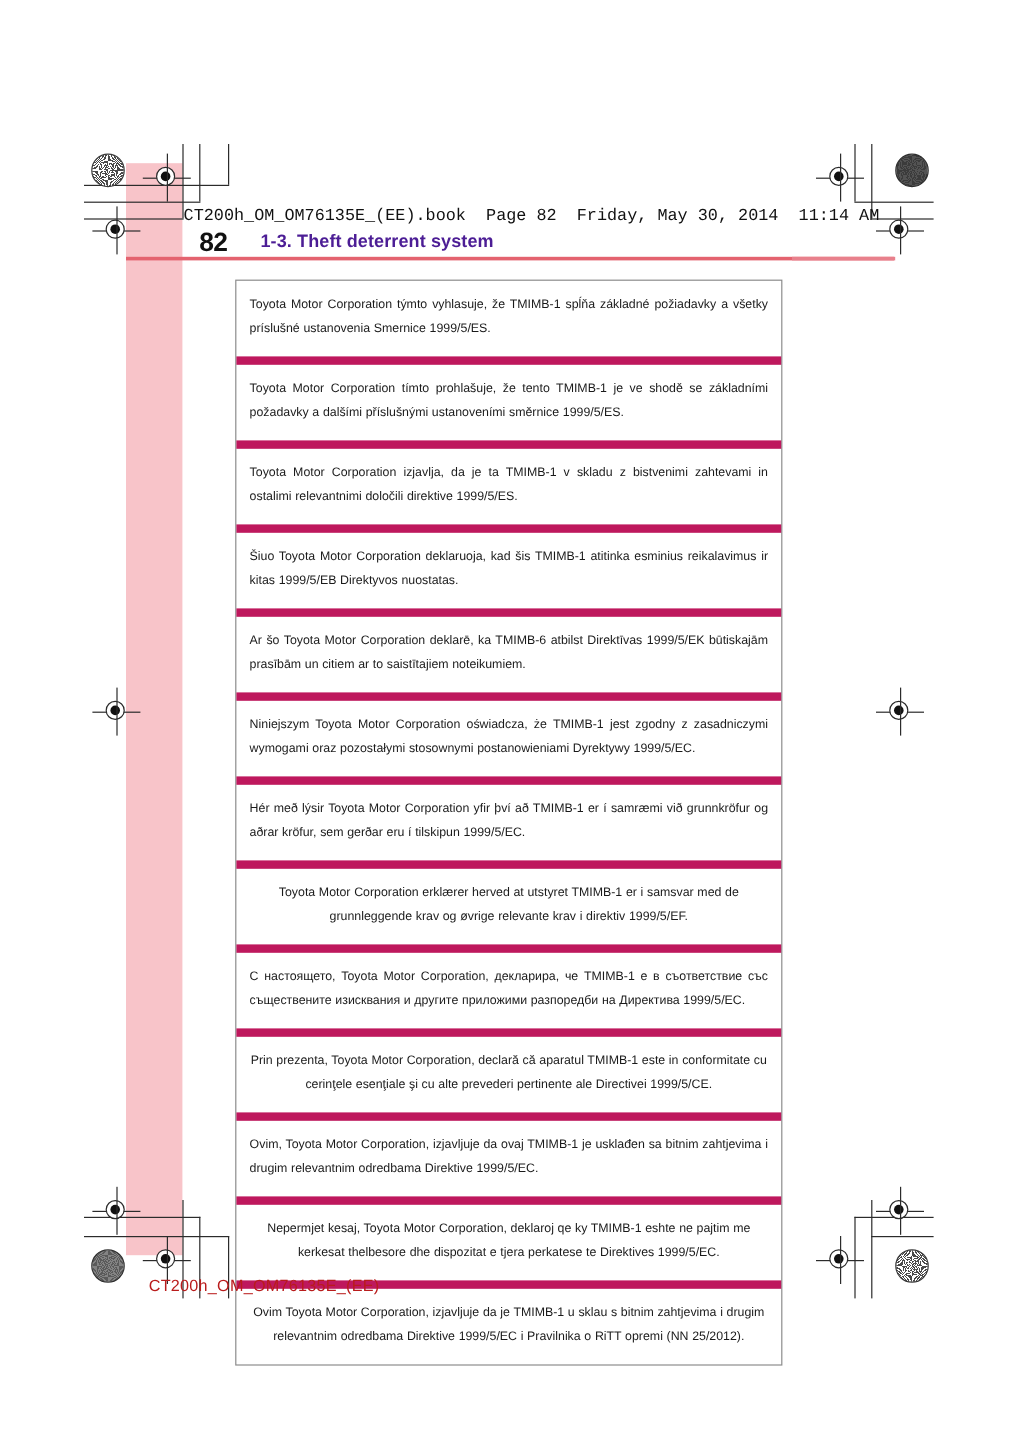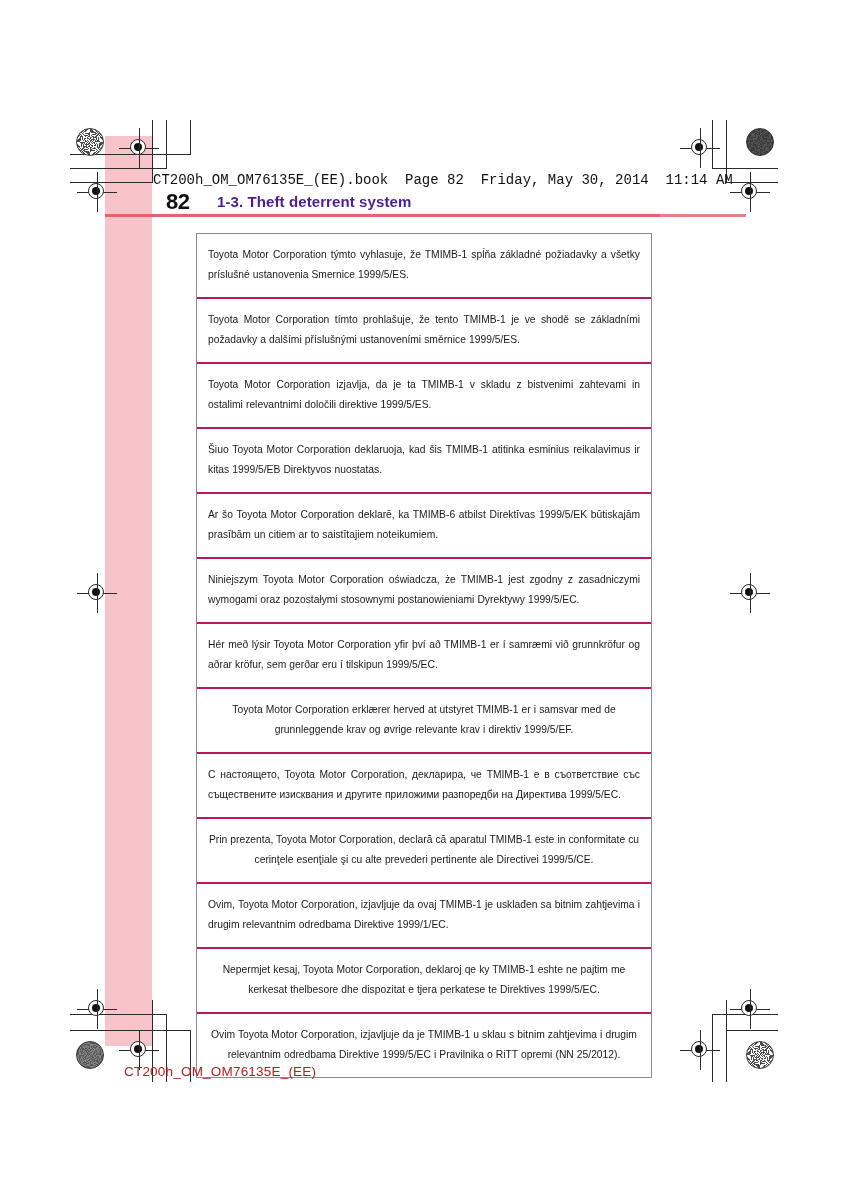--- a/index.html
+++ b/index.html
@@ -135,21 +135,21 @@
   .decl-table {
     position: absolute;
     left: 196px;
     top: 233px;
     width: 456px;
     border: 1px solid #8c8c8c;
     box-sizing: border-box;
     background: #ffffff;
   }
   .decl-row {
-    border-bottom: 2px solid #be185d;
+    border-bottom: 7px solid #be185d;
     padding: 11px 11px 12px 11px;
     box-sizing: border-box;
   }
   .decl-row:last-child { border-bottom: none; }
   .decl-row p {
     margin: 0;
     font-size: 10.3px;
     line-height: 20px;
     text-align: justify;
     text-justify: inter-word;
@@ -269,21 +269,21 @@
     <div class="decl-row nojust">
       <p>Toyota Motor Corporation erklærer herved at utstyret TMIMB-1 er i samsvar med de grunnleggende krav og øvrige relevante krav i direktiv 1999/5/EF.</p>
     </div>
     <div class="decl-row">
       <p>С настоящето, Toyota Motor Corporation, декларира, че TMIMB-1 е в съответствие със съществените изисквания и другите приложими разпоредби на Директива 1999/5/EC.</p>
     </div>
     <div class="decl-row nojust">
       <p>Prin prezenta, Toyota Motor Corporation, declară că aparatul TMIMB-1 este in conformitate cu cerinţele esenţiale şi cu alte prevederi pertinente ale Directivei 1999/5/CE.</p>
     </div>
     <div class="decl-row">
-      <p>Ovim, Toyota Motor Corporation, izjavljuje da ovaj TMIMB-1 je usklađen sa bitnim zahtjevima i drugim relevantnim odredbama Direktive 1999/1/EC.</p>
+      <p>Ovim, Toyota Motor Corporation, izjavljuje da ovaj TMIMB-1 je usklađen sa bitnim zahtjevima i drugim relevantnim odredbama Direktive 1999/5/EC.</p>
     </div>
     <div class="decl-row nojust">
       <p>Nepermjet kesaj, Toyota Motor Corporation, deklaroj qe ky TMIMB-1 eshte ne pajtim me kerkesat thelbesore dhe dispozitat e tjera perkatese te Direktives 1999/5/EC.</p>
     </div>
     <div class="decl-row nojust">
       <p>Ovim Toyota Motor Corporation, izjavljuje da je TMIMB-1 u sklau s bitnim zahtjevima i drugim relevantnim odredbama Direktive 1999/5/EC i Pravilnika o RiTT opremi (NN 25/2012).</p>
     </div>
   </div>
 
 <div class="doc-footer">CT200h_OM_OM76135E_(EE)</div>

